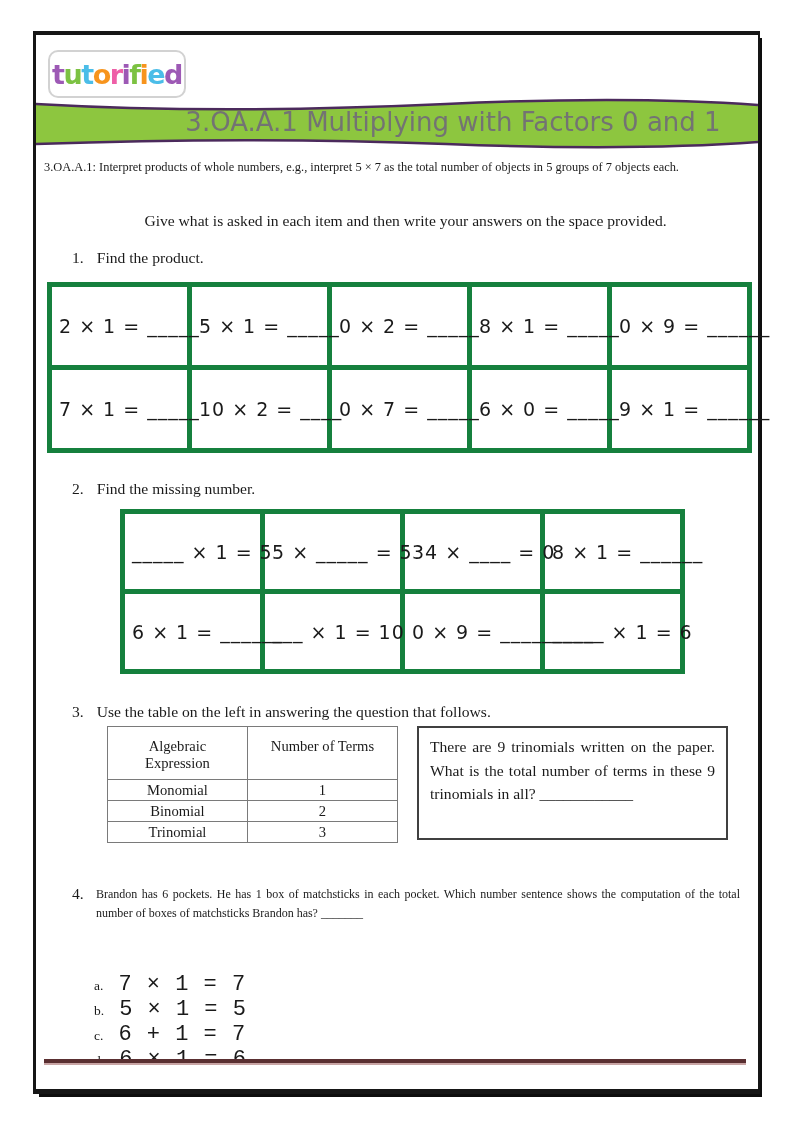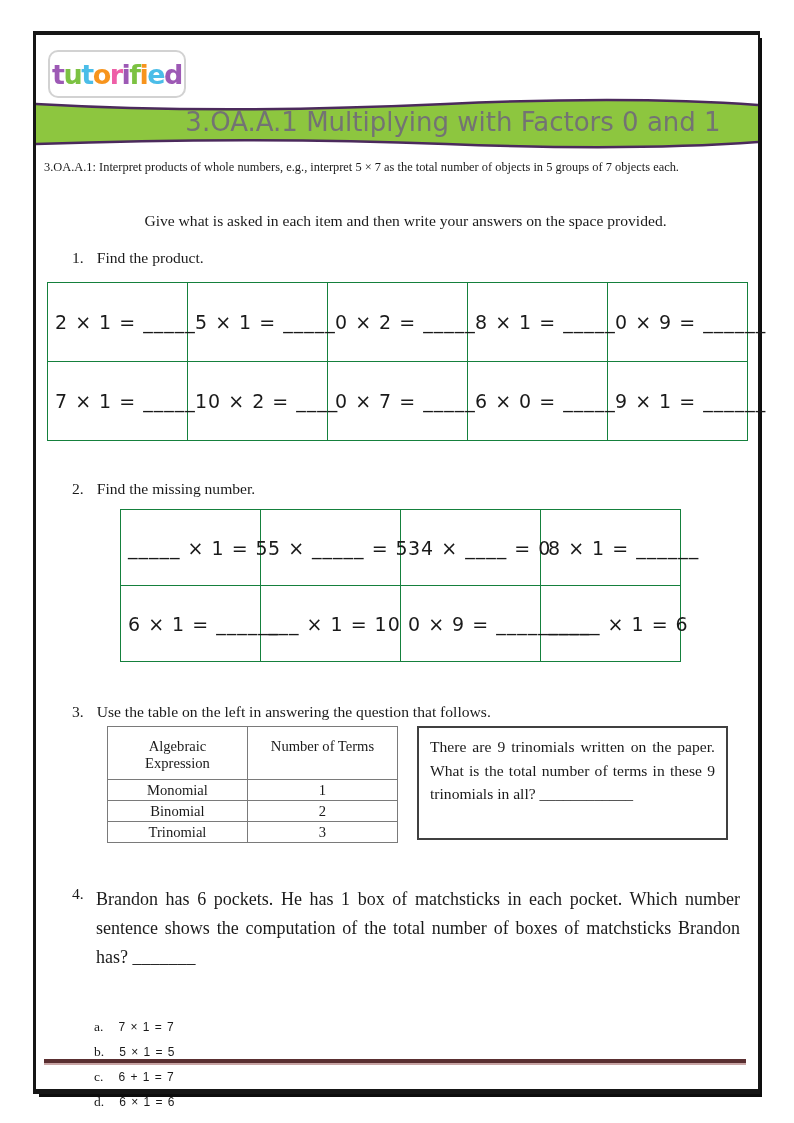--- a/index.html
+++ b/index.html
@@ -22,45 +22,45 @@
   .note{position:absolute;left:8px;top:125px;width:706px;font-size:12.4px;}
   
   .directions{position:absolute;left:0;top:177px;width:739px;text-align:center;font-size:15.6px;}
   
   .qline{position:absolute;display:flex;gap:13px;font-size:15.6px;}
   .q1line{left:36px;top:214px;}
   .q2line{left:36px;top:445px;}
   .q3line{left:36px;top:668px;}
   
   table.t{border-collapse:collapse;table-layout:fixed;position:absolute;}
-  table.t td{border:1px solid #15803d;vertical-align:middle;padding:0 0 0 7px;overflow:visible;}
+  table.t td{border:5px solid #15803d;vertical-align:middle;padding:0 0 0 7px;overflow:visible;}
   .eq{font-family:"DejaVu Sans",sans-serif;font-size:19px;letter-spacing:1px;white-space:nowrap;}
   table.t1{left:11px;top:247px;width:700px;}
   table.t1 td{height:78px;}
   table.t2{left:84px;top:474px;width:560px;}
   table.t2 td{height:75px;}
   
   table.t3{border-collapse:collapse;table-layout:fixed;position:absolute;left:71px;top:691px;width:290px;
            font-size:14.6px;}
   table.t3 td,table.t3 th{border:1px solid #7a7a7a;text-align:center;font-weight:normal;padding:0 4px;}
   table.t3 th{height:41px;vertical-align:top;padding-top:11px;}
   table.t3 td{height:20px;}
   .hdr-wrap{display:inline-block;max-width:112px;}
   
   .qbox{position:absolute;left:381px;top:691px;width:311px;height:114px;box-sizing:border-box;
         border:2px solid #404040;padding:7px 11px;font-size:15.6px;line-height:1.52;text-align:justify;}
   
   .q4block{position:absolute;left:36px;top:850px;width:668px;}
   .q4head{display:flex;gap:10px;}
   .q4num{font-size:15.6px;flex:0 0 14px;}
-  .q4text{font-size:18px;line-height:1.6;text-align:justify;flex:1;}
+  .q4text{font-size:12px;line-height:1.6;text-align:justify;flex:1;}
   .options{margin:5px 0 0 22px;}
   .opt{display:flex;align-items:baseline;gap:15px;height:25px;}
   .opt-label{font-size:13.5px;}
-  .opt-eq{font-family:Liberation Sans, sans-serif;font-size:12px;letter-spacing:1px;margin-top:44px;}
+  .opt-eq{font-family:Liberation Mono, monospace;font-size:22px;letter-spacing:1px;margin-top:44px;}
   
   .footer-line{position:absolute;left:8px;top:1024px;width:702px;}
   .footer-line .dark{height:4px;background:#5a2f31;}
   .footer-line .light{height:2px;background:#c9a5a5;}
   .copyright{position:absolute;left:0;top:1032px;width:722px;text-align:center;
         font-family:"Liberation Sans",sans-serif;font-style:italic;font-size:16px;color:#111;}
 </style>
 </head>
 <body>
 

